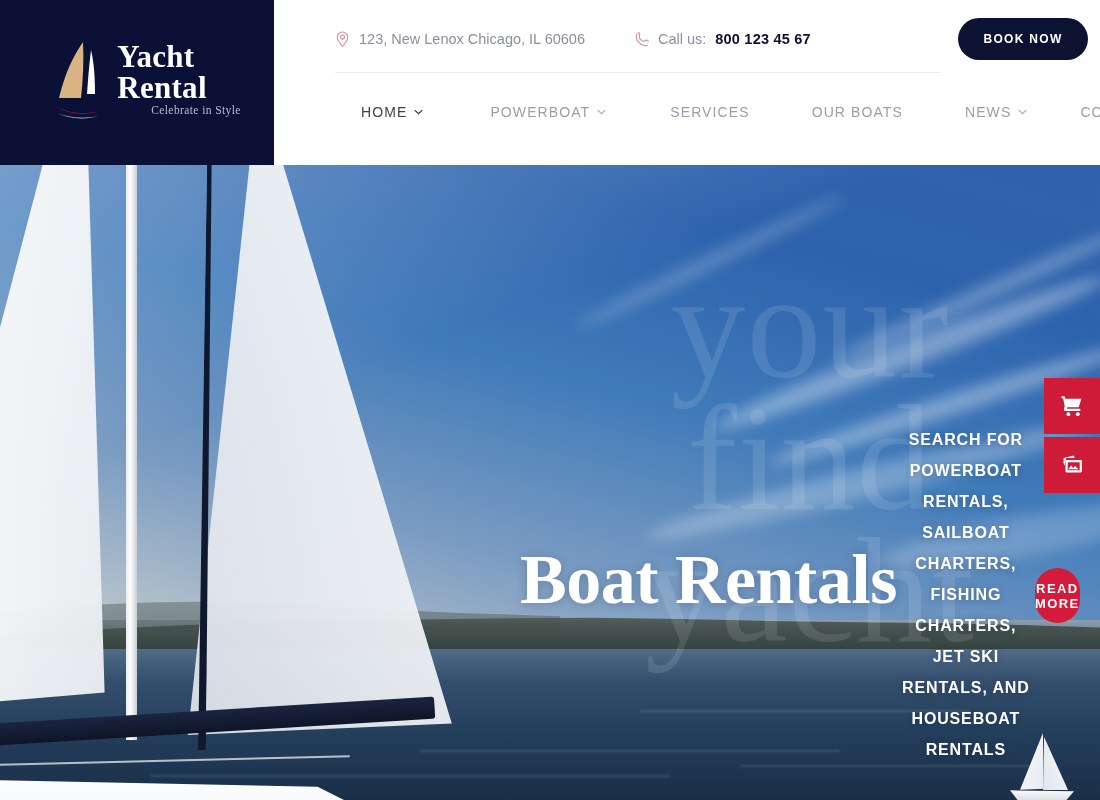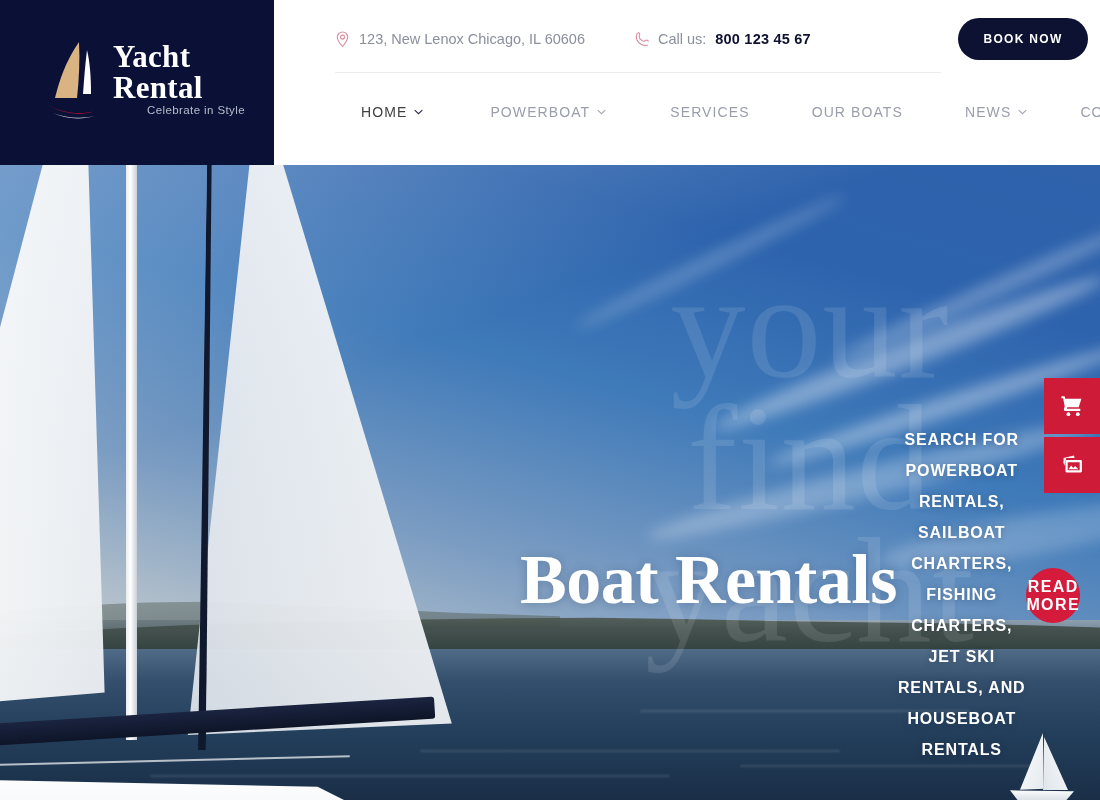--- a/index.html
+++ b/index.html
@@ -19,21 +19,21 @@
   }
   .logo-inner { display:flex; align-items:center; gap:6px; transform:translate(6px,-4px); }
   .logo-mark { width:66px; height:86px; position:relative; flex:none; }
   .logo-text { display:flex; flex-direction:column; align-items:flex-start; }
   .logo-word {
     color:#ffffff; font-family:"Liberation Serif", serif; font-weight:700;
     font-size:31px; line-height:31px; letter-spacing:.3px;
   }
   .logo-tag {
     color:#b9bdcc; font-size:11.5px; letter-spacing:.4px; margin-top:1px; padding-left:34px;
-    font-family:Liberation Sans, sans-serif;
+    font-family:Liberation Serif, serif;
   }
 
   .header-right { position:absolute; left:274px; top:0; width:974px; height:165px; }
 
   .topbar { position:absolute; left:61px; top:22px; display:flex; align-items:center; height:34px; }
   .contact-item { display:flex; align-items:center; gap:9px; color:#8b8f9e; font-size:14.5px; }
   .contact-item.phone { margin-left:49px; }
   .contact-strong { color:#0d1030; font-weight:700; letter-spacing:.2px; }
   .pin-icon, .phone-icon { width:15px; height:17px; flex:none; display:block; }
 
@@ -177,21 +177,21 @@
     text-shadow:0 1px 10px rgba(20,40,70,.25);
   }
   .hero-sub {
     margin-top:29px; width:470px; text-align:center; color:#ffffff;
     font-size:16px; font-weight:700; letter-spacing:.85px; line-height:31px;
     text-shadow:0 1px 6px rgba(20,40,70,.35);
   }
   .read-btn {
     margin-top:31px; width:155px; height:55px; border:none; cursor:pointer;
     background:#d41b3c; border-radius:28px; color:#ffffff;
-    font-size:16px; font-weight:700; letter-spacing:1.4px;
+    font-size:13px; font-weight:700; letter-spacing:1.4px;
     display:flex; align-items:center; justify-content:center;
   }
 
   
   .side-rail { position:absolute; right:0; top:213px; width:56px; z-index:20; }
   .side-btn {
     width:56px; height:56px; background:#ce1b38; cursor:pointer;
     display:flex; align-items:center; justify-content:center; border:none;
   }
   .side-btn + .side-btn { margin-top:3px; }

